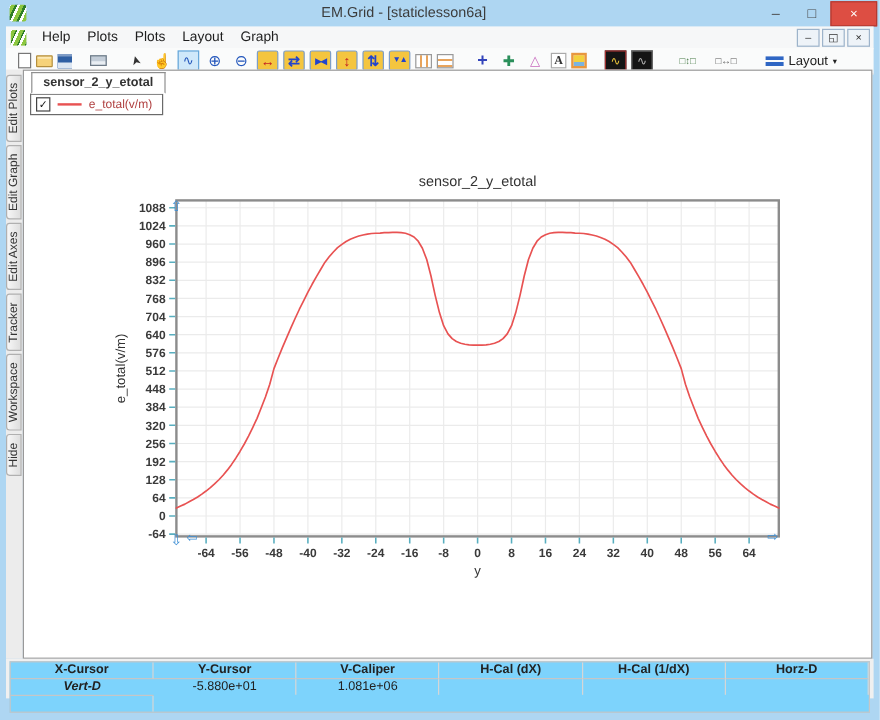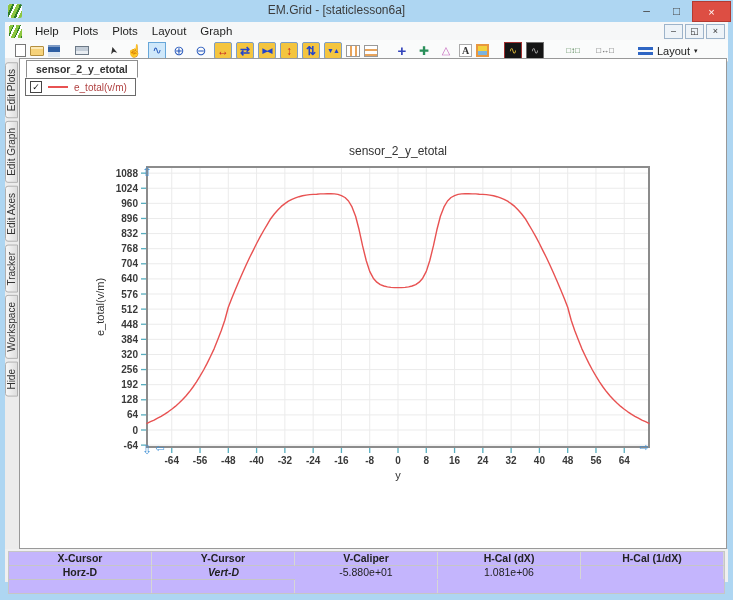--- a/index.html
+++ b/index.html
@@ -81,22 +81,22 @@
   .legend{position:absolute;left:5px;top:19px;display:flex;align-items:center;gap:6px;background:#fff;
     border:1px solid #6a6a6a;padding:2px 8px 2px 4px;z-index:2;}
   .legend-check{width:10px;height:10px;border:1px solid #444;background:#fff;font-size:9px;line-height:10px;
     text-align:center;color:#111;}
   .legend-line{width:20px;height:2px;background:#e85252;}
   .legend-label{font-size:10px;color:#b04040;}
   .chart-wrap{position:absolute;left:71px;top:82px;width:572px;height:345px;}
 
   
   .bottom-panel{position:absolute;left:5px;right:5px;top:549px;height:33px;background:#f0f0f0;}
-  .status-table{position:absolute;left:3px;right:3px;top:2px;background:#c4b5fd;border:1px solid #c6c6c6;
-    display:grid;grid-template-columns:repeat(5,1fr);}
+  .status-table{position:absolute;left:3px;right:3px;top:2px;background:#7dd3fc;border:1px solid #c6c6c6;
+    display:grid;grid-template-columns:repeat(6,1fr);}
   .st-cell{height:13px;line-height:13px;text-align:center;font-size:10.5px;color:#222;
     border-right:1px solid #d6d6d6;overflow:hidden;}
   .st-cell:nth-child(7n){border-right:none;font-style:italic;}
   .st-head{font-weight:bold;border-bottom:1px solid #c6c6c6;}
 </style>
 </head>
 <body>
 
 <div class="window">
 

